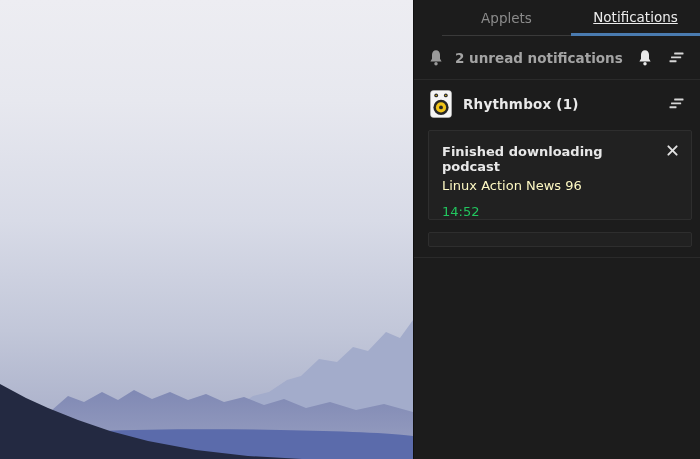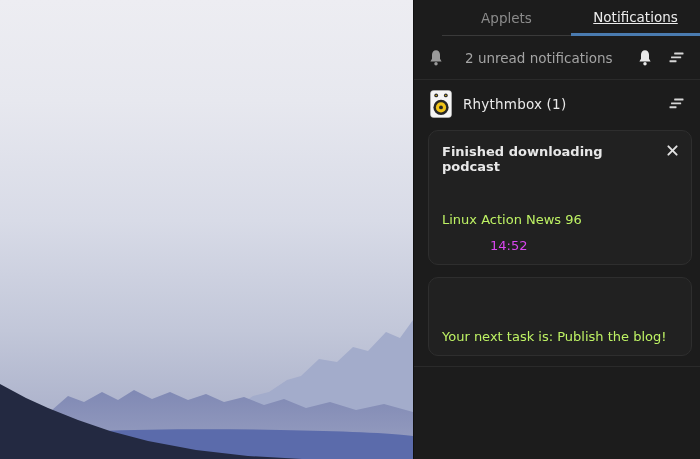--- a/index.html
+++ b/index.html
@@ -24,36 +24,36 @@
   .tab{
     flex:1;display:flex;align-items:center;justify-content:center;
     font-size:13.5px;color:#8b8b8b;border-bottom:1px solid #3a3a3a;
     box-sizing:border-box;cursor:pointer;
   }
   .tab.active{color:#ececec;border-bottom:3px solid #4a7bb0;text-decoration:underline;}
   .nheader{
     display:flex;align-items:center;
     padding:13px 14px 12px 14px;border-bottom:1px solid #2a2a2a;
   }
-  .nheader .summary{flex:1;margin-left:21px;font-size:13.5px;color:#a4a4a4;}
+  .nheader .summary{flex:1;margin-left:11px;font-size:13.5px;color:#a4a4a4;font-weight:bold;}
   .iconbtn{display:inline-flex;align-items:center;justify-content:center;}
   .nheader .iconbtn + .iconbtn{margin-left:14px;}
   .group-row{display:flex;align-items:center;padding:10px 14px 0 14px;}
   .group-row.second{padding-top:22px;}
   .app-icon{width:26px;height:28px;margin-right:9px;flex:0 0 auto;}
-  .group-title{flex:1;font-size:13.5px;font-weight:400;color:#eaeaea;letter-spacing:.2px;}
+  .group-title{flex:1;font-size:13.5px;font-weight:700;color:#eaeaea;letter-spacing:.2px;}
   .card{
     margin:12px 8px 0 14px;background:#212121;border:1px solid #2e2e2e;
-    border-radius:10px;padding:13px 13px 11px 13px;
+    border-radius:2px;padding:13px 13px 0 13px;
   }
   .card-head{display:flex;align-items:flex-start;}
   .card-title{flex:1;font-size:13px;font-weight:700;color:#e8e8e8;}
   .close-btn{margin-left:8px;margin-top:1px;cursor:pointer;}
-  .card-body{margin-top:38px;font-size:13px;color:#bef264;}
-  .card-time{margin-top:11px;font-size:13px;color:#d946ef;margin-left:48px;}
+  .card-body{margin-top:4px;font-size:13px;color:#fef9c3;}
+  .card-time{margin-top:11px;font-size:13px;color:#22c55e;}
   .bottom-sep{margin-top:10px;border-top:1px solid #2a2a2a;height:0;}
 </style>
 </head>
 <body>
 
 <div class="stage">
 
   <div class="wallpaper">
     <svg width="413" height="459" viewBox="0 0 413 459" preserveAspectRatio="none">
       <defs>
@@ -135,19 +135,18 @@
             <line x1="10.5" y1="1.5" x2="1.5" y2="10.5"></line>
           </svg>
         </span>
       </div>
       <div class="card-body">Linux Action News 96</div>
       <div class="card-time">14:52</div>
     </div>
 
 
     <div class="card">
-      <div class="card-body">Your next task is: Publish the blog!</div>
     </div>
 
     <div class="bottom-sep"></div>
 
   </aside>
 </div>
 
 </body></html>

